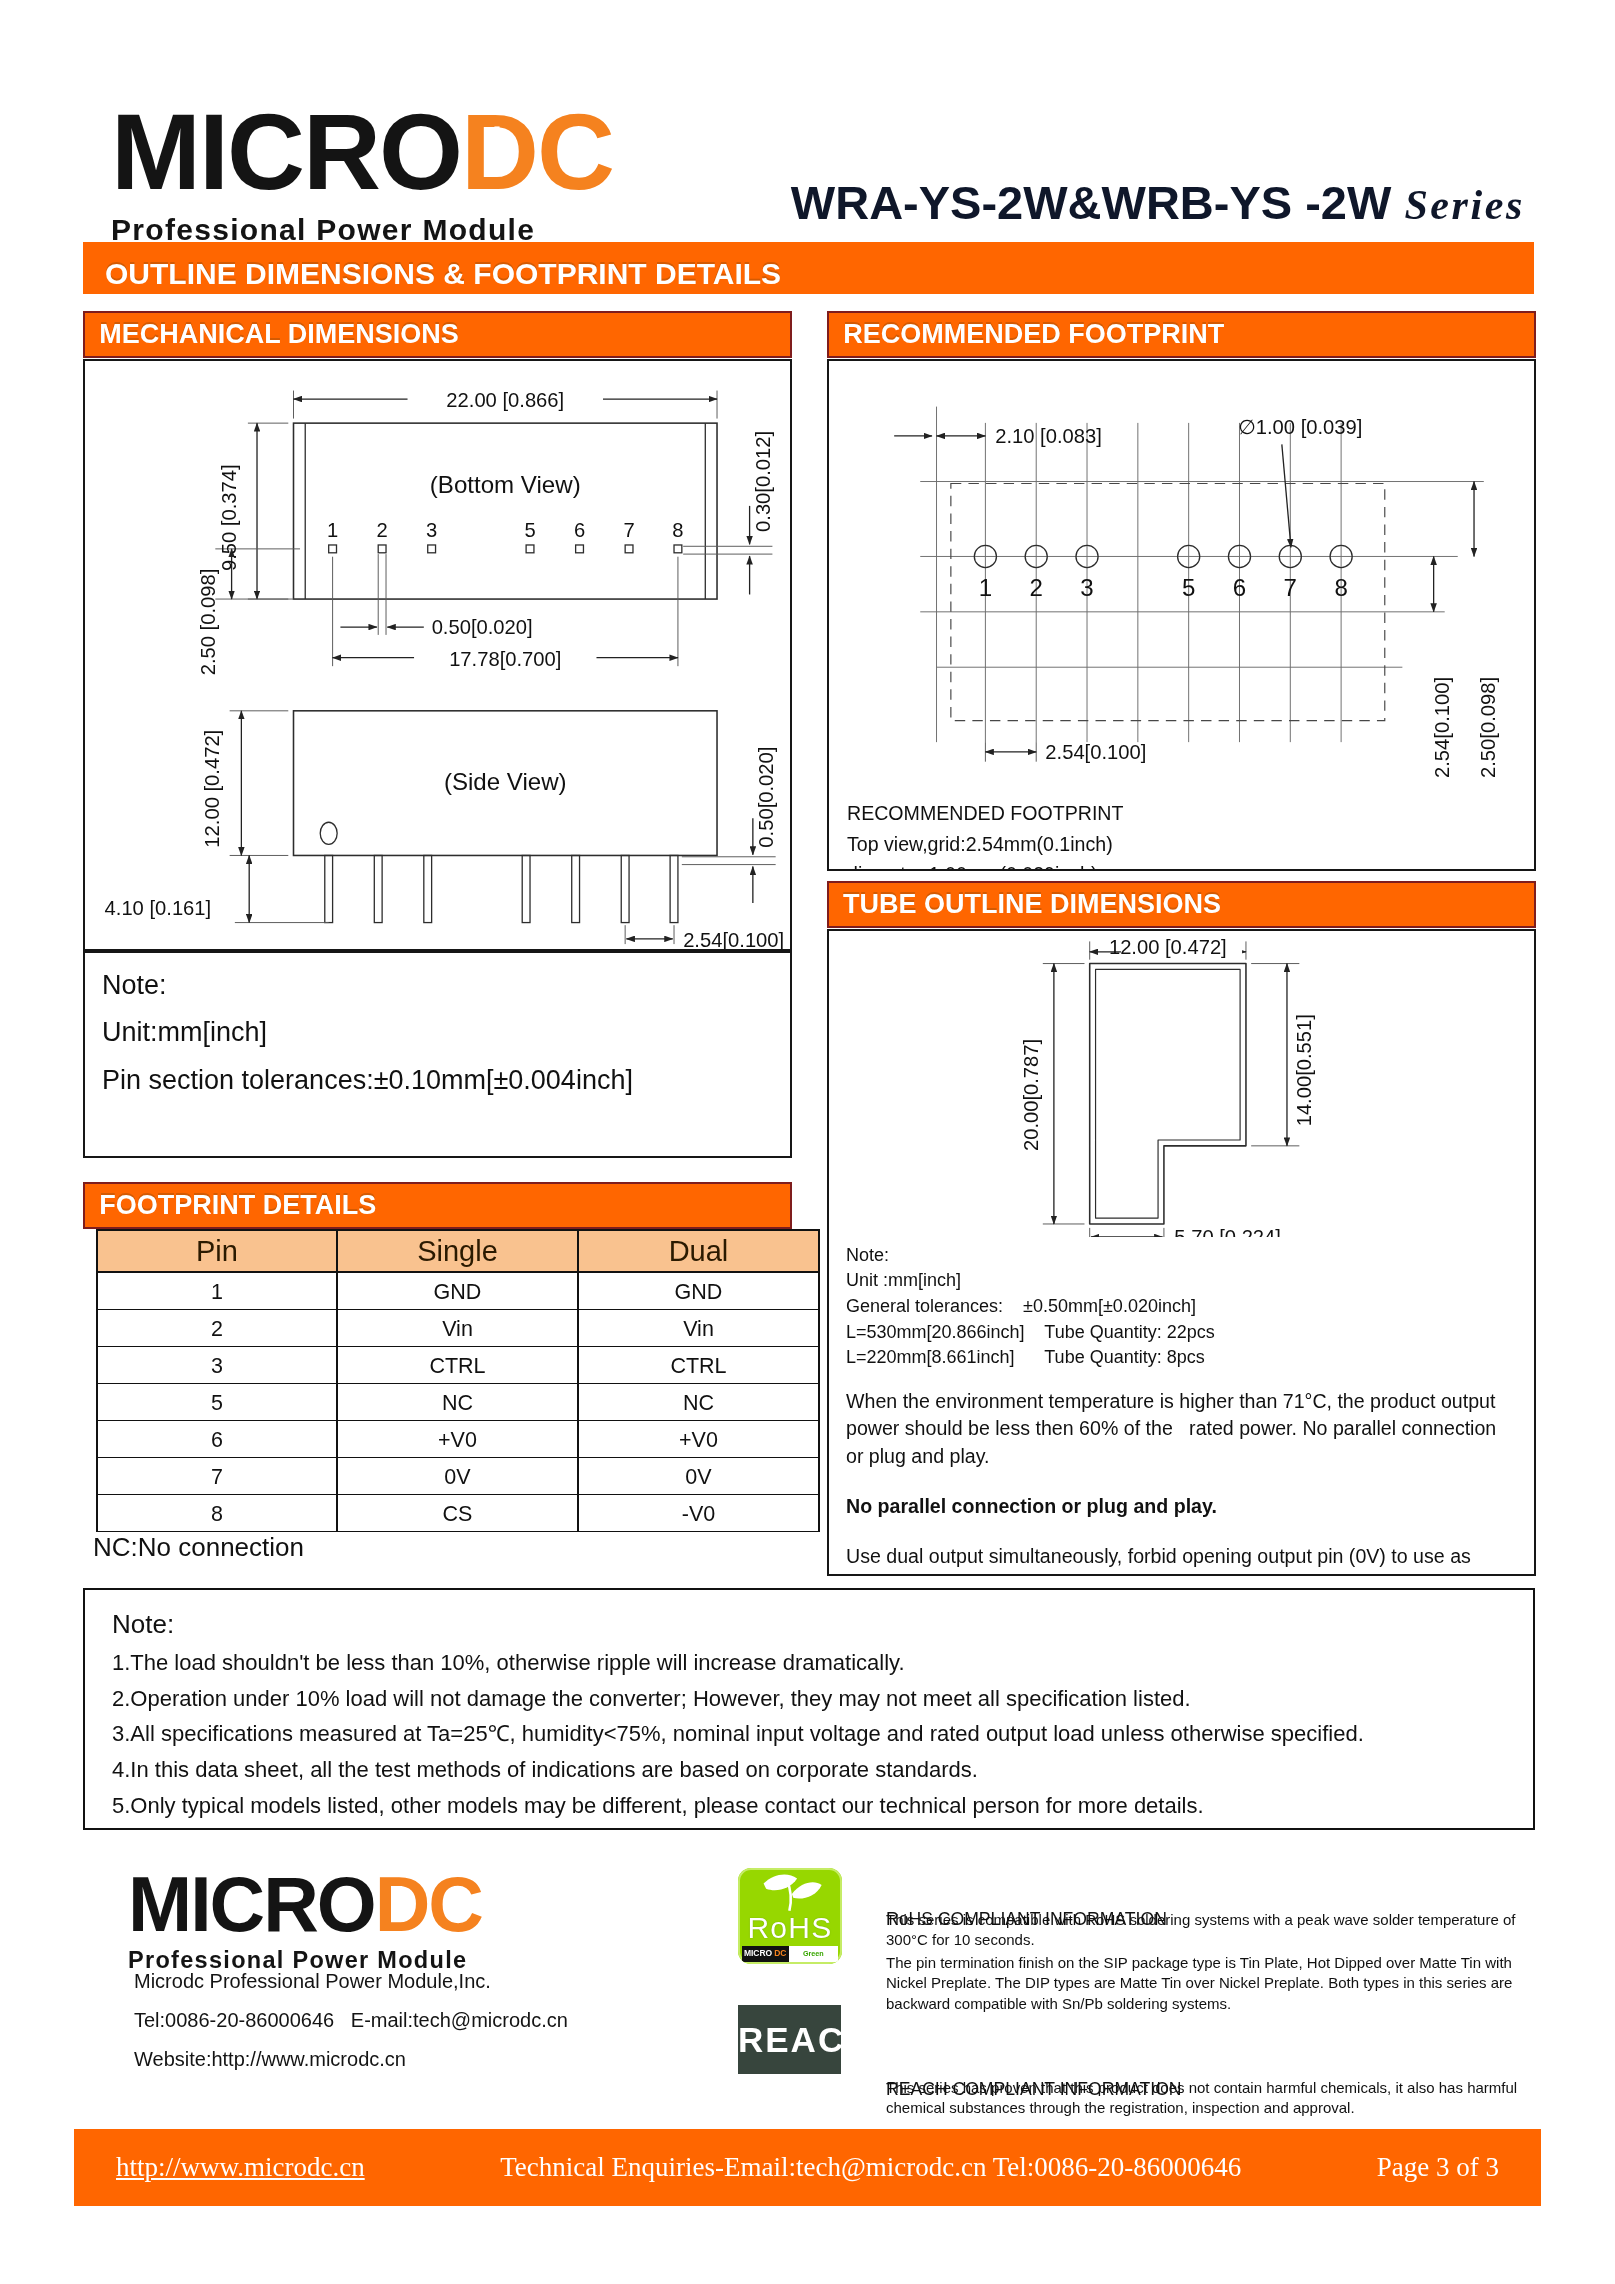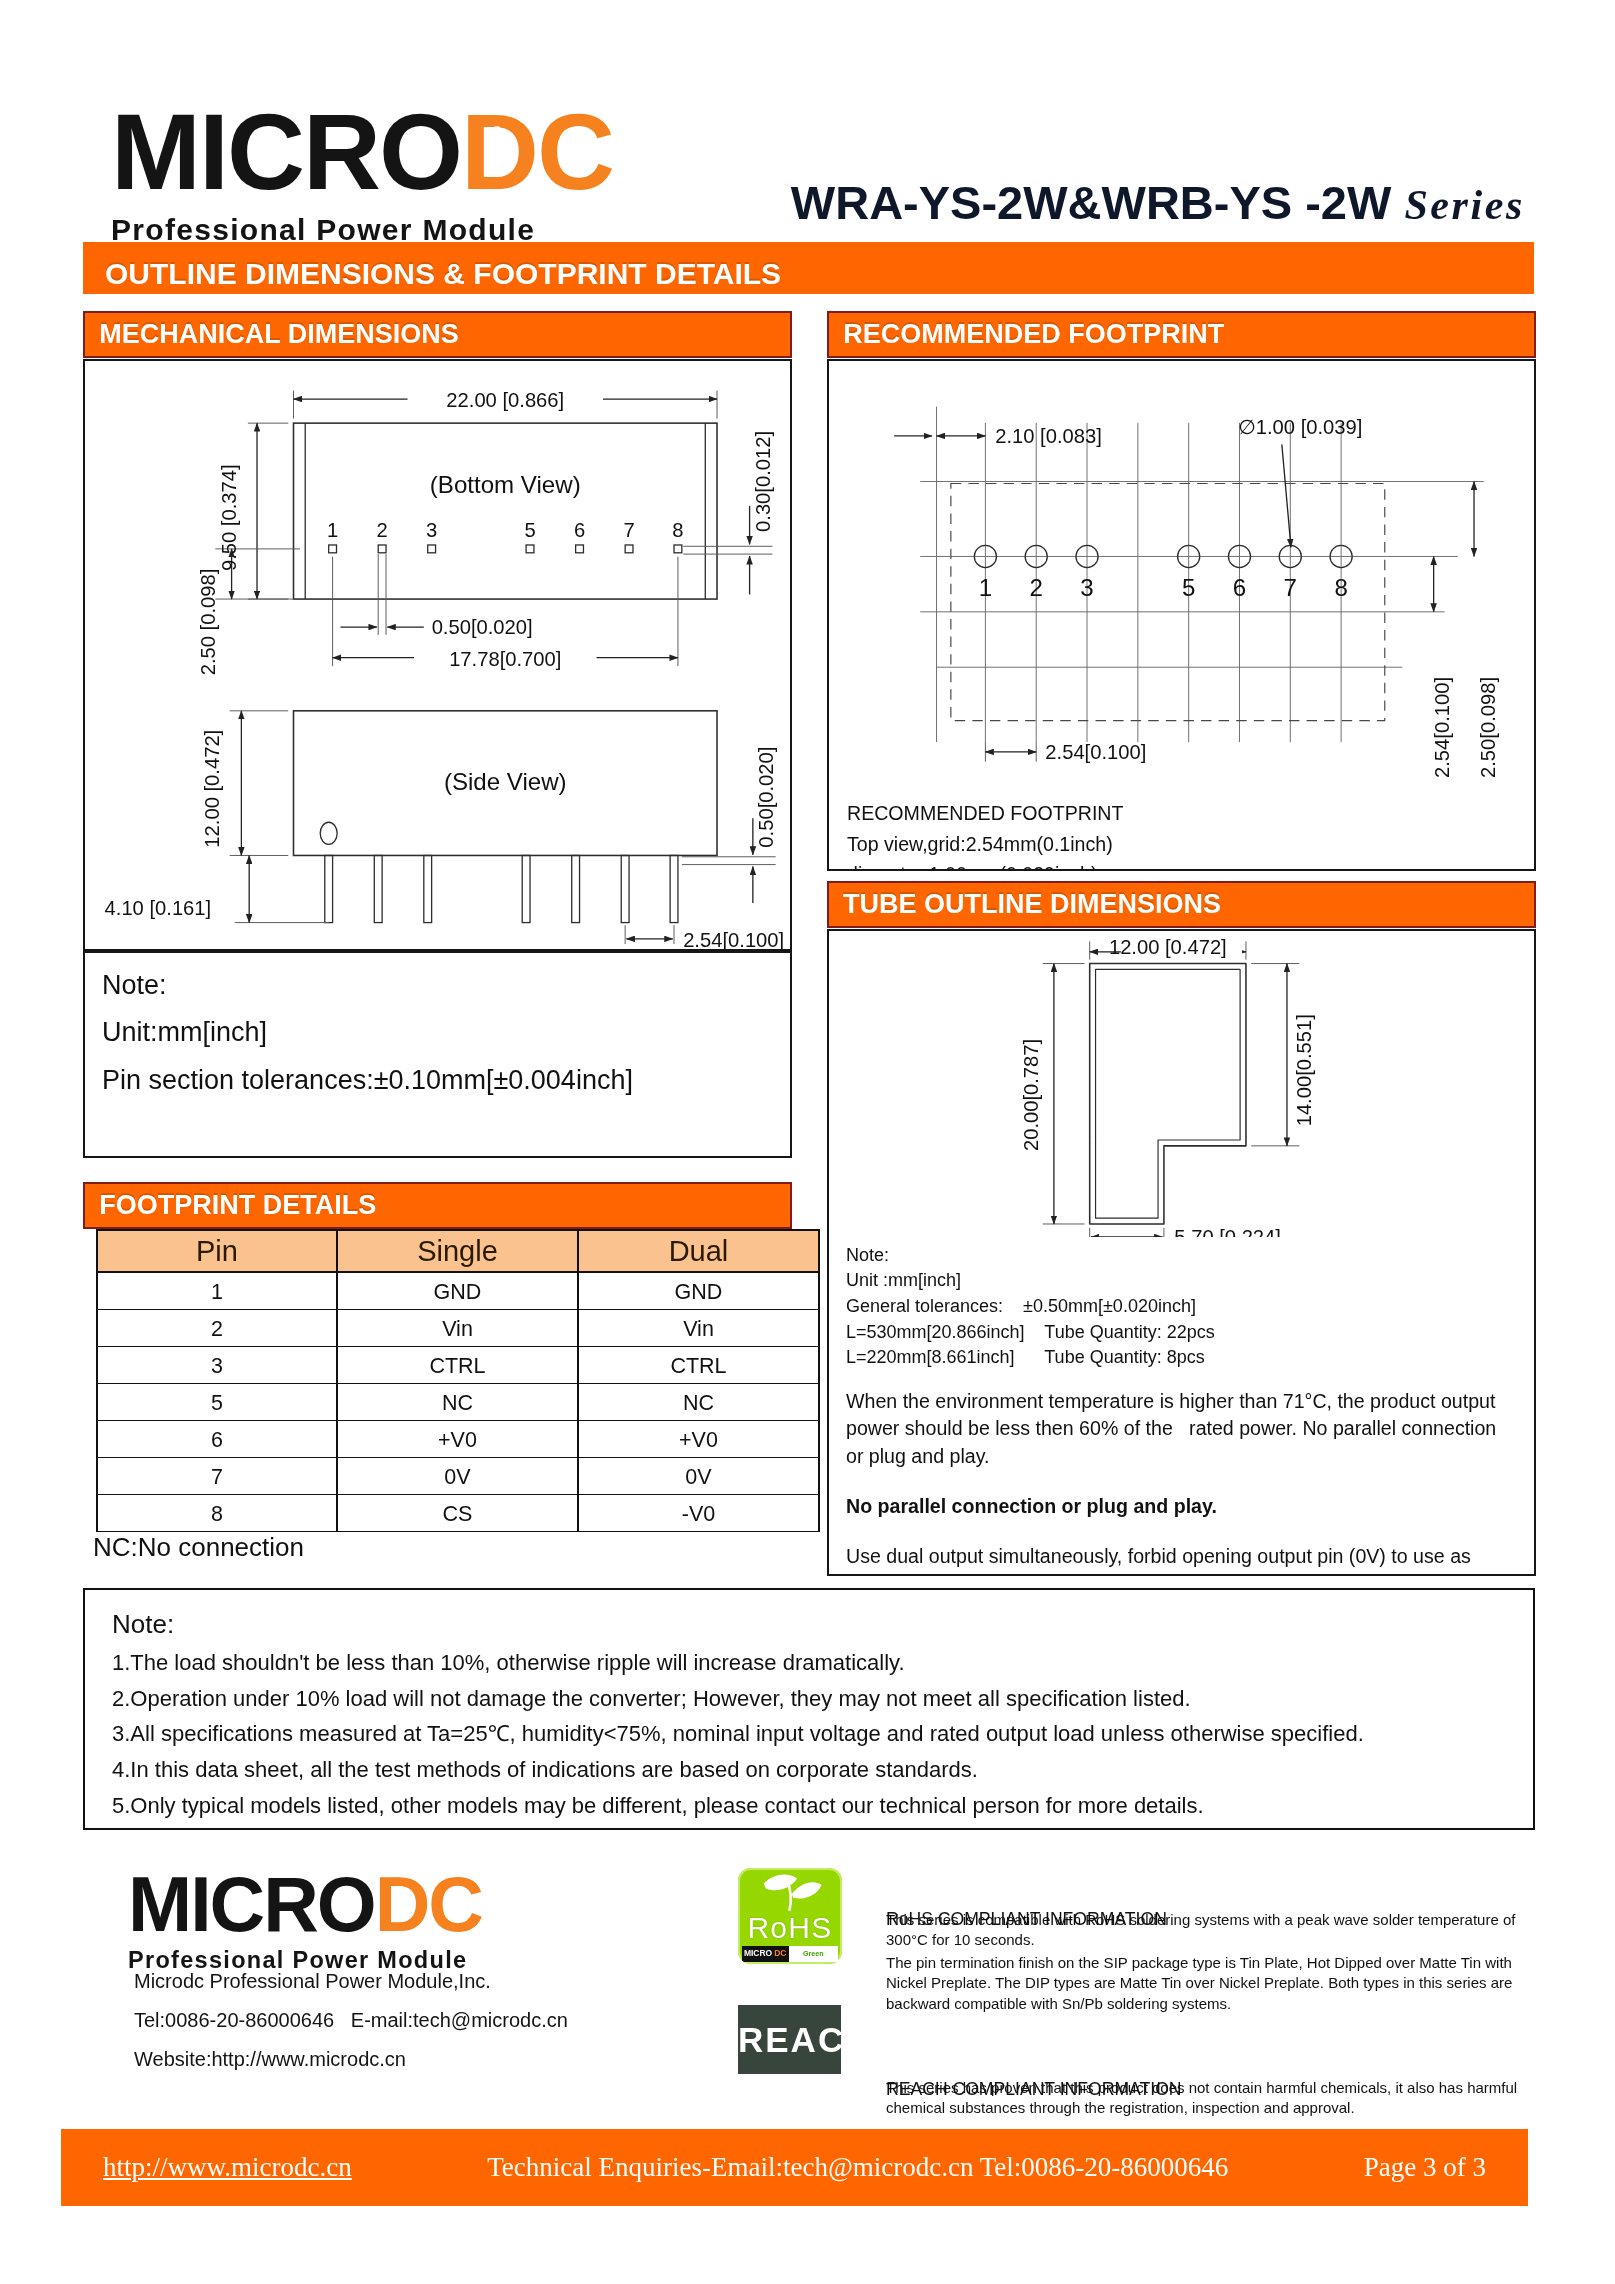--- a/index.html
+++ b/index.html
@@ -381,20 +381,20 @@
   </div>
 
   <div class="abs badge-reach" style="left:738px;top:2005px;">REACH</div>
 
   <div class="abs comp-h" style="left:886px;top:1877px;">RoHS COMPLIANT INFORMATION</div>
   <div class="abs comp-p" style="left:886px;top:1910px;width:652px;">This series is compatible with RoHS soldering systems with a peak wave solder temperature of 300°C  for 10 seconds.</div>
   <div class="abs comp-p" style="left:886px;top:1953px;width:652px;">The pin termination finish on the SIP package type is Tin Plate, Hot Dipped over Matte Tin with Nickel Preplate. The DIP types are Matte Tin over Nickel Preplate. Both types in this series are backward compatible with Sn/Pb soldering systems.</div>
   <div class="abs comp-h" style="left:886px;top:2047px;">REACH COMPLIANT INFORMATION</div>
   <div class="abs comp-p" style="left:886px;top:2078px;width:652px;">This series has proven that this product does not contain harmful chemicals, it also has harmful chemical substances through the registration, inspection and approval.</div>
 
-  <div class="abs bottom-bar" style="left:61px;top:2129px;width:1467px;height:77px;font-family:Liberation Serif, serif;">
+  <div class="abs bottom-bar" style="left:74px;top:2129px;width:1467px;height:77px;font-family:Liberation Serif, serif;">
     <span class="url">http://www.microdc.cn</span>
     <span class="mid">Technical Enquiries-Email:tech@microdc.cn Tel:0086-20-86000646</span>
     <span>Page 3 of 3</span>
   </div>
 
 </div>
 
 
 </body></html>

